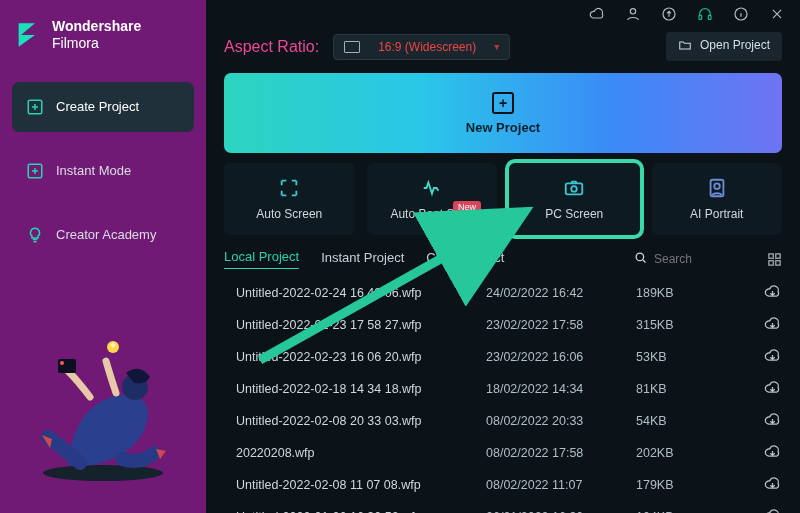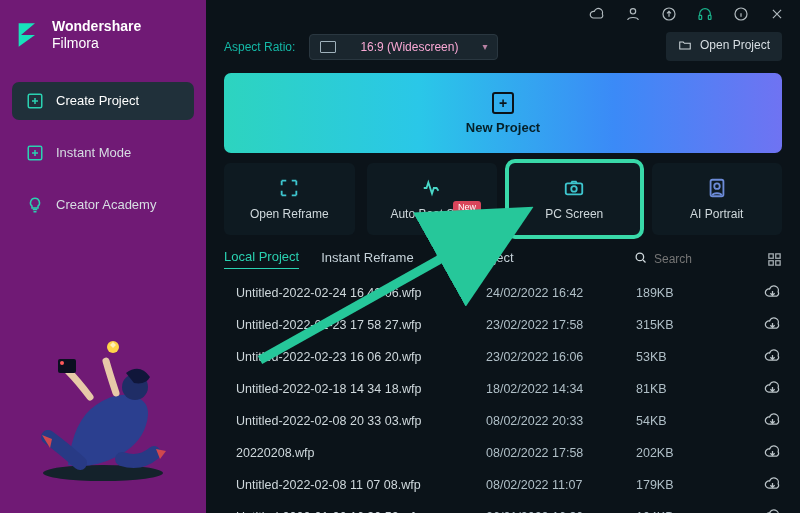--- a/index.html
+++ b/index.html
@@ -2,34 +2,34 @@
 <html><head>
 <meta charset="utf-8">
 <style>
 * { margin: 0; padding: 0; box-sizing: border-box; }
 body { font-family: -apple-system, BlinkMacSystemFont, "Segoe UI", Arial, sans-serif; background: #0b1319; color: #cfd8dc; width: 800px; height: 513px; overflow: hidden; display: flex; }
 .sidebar { width: 206px; background: #701a75; display: flex; flex-direction: column; padding: 18px 12px; }
 .logo-row { display: flex; align-items: center; gap: 10px; margin-bottom: 30px; padding-left: 2px; }
 .logo-mark { width: 28px; height: 28px; display: flex; align-items: center; justify-content: center; }
 .logo-text { color: #fff; font-weight: 700; font-size: 14px; line-height: 1.2; }
 .logo-text .sub { font-weight: 500; }
-.nav-item { display: flex; align-items: center; gap: 12px; padding: 10px 14px; border-radius: 7px; font-size: 13px; color: #d7dee3; margin-bottom: 14px; cursor: pointer; }
+.nav-item { display: flex; align-items: center; gap: 12px; padding: 16px 14px; border-radius: 7px; font-size: 13px; color: #d7dee3; margin-bottom: 14px; cursor: pointer; }
 .nav-item.active { background: #20303a; color: #fff; }
 .nav-icon { width: 18px; height: 18px; display: flex; align-items: center; justify-content: center; }
 .illustration { margin-top: auto; padding: 6px; }
 .illustration svg { width: 170px; height: 160px; }
 
 .main { flex: 1; display: flex; flex-direction: column; background: #0b1319; }
 .titlebar { height: 28px; display: flex; justify-content: flex-end; align-items: center; gap: 18px; padding: 0 14px; }
 .tb-icon { width: 18px; height: 18px; display: flex; align-items: center; justify-content: center; opacity: 0.85; cursor: pointer; }
 .tb-icon.accent { color: #1dd1a1; }
 
 .toolbar { display: flex; align-items: center; padding: 4px 18px 12px; gap: 14px; }
-.ar-label { font-size: 12px; color: #14b8a6; }
-.ar-select { display: flex; align-items: center; gap: 24px; background: #1a262e; border: 1px solid #2a3740; border-radius: 4px; padding: 5px 10px; font-size: 12px; color: #f9a8d4; cursor: pointer; }
+.ar-label { font-size: 16px; color: #ec4899; }
+.ar-select { display: flex; align-items: center; gap: 18px; background: #1a262e; border: 1px solid #2a3740; border-radius: 4px; padding: 5px 10px; font-size: 12px; color: #ef4444; cursor: pointer; }
 .ar-select .ico { width: 16px; height: 12px; border: 1px solid #9fb1bb; border-radius: 1px; }
 .ar-caret { font-size: 10px; opacity: 0.7; }
 .spacer { flex: 1; }
 .open-proj { display: flex; align-items: flex-start; gap: 8px; background: #1a262e; border-radius: 4px; padding: 6px 12px; font-size: 12px; color: #d7dee3; cursor: pointer; }
 
 .new-project { margin: 0 18px 10px; height: 80px; border-radius: 7px; background: linear-gradient(90deg, #2dd4bf 0%, #2ac7e8 35%, #3b8af7 70%, #6f73f2 100%); display: flex; flex-direction: column; align-items: center; justify-content: center; gap: 6px; color: #0b1319; cursor: pointer; }
 .np-icon { width: 22px; height: 22px; border: 2px solid #0b1319; border-radius: 3px; display: flex; align-items: center; justify-content: center; font-weight: 700; color: #0b1319; font-size: 14px; }
 .np-label { font-size: 13px; font-weight: 700; color: #052028; }
 
 .cards { display: flex; gap: 12px; margin: 0 18px 14px; }
@@ -183,21 +183,21 @@
     <span class="np-label">New Project</span>
   </div>
 
   <div class="cards">
     <div class="card">
       <span class="card-icon">
         <svg viewBox="0 0 24 24" width="22" height="22" fill="none" stroke="#3ec6cf" stroke-width="2">
             <path d="M4 4h5M4 4v5M20 4h-5M20 4v5M4 20h5M4 20v-5M20 20h-5M20 20v-5"></path>
           </svg>
       </span>
-      <span>Open Reframe</span>
+      <span>Auto Screen</span>
     </div>
     <div class="card">
       <span class="badge">New</span>
       <span class="card-icon">
         <svg viewBox="0 0 24 24" width="22" height="22" fill="none" stroke="#4ad8c8" stroke-width="2">
             <path d="M3 12h3l2-6 4 12 2-6h3l2 3"></path>
           </svg>
       </span>
       <span>Auto Beat Sync</span>
     </div>
@@ -218,21 +218,21 @@
             <circle cx="12" cy="10" r="3"></circle>
             <path d="M7 20c1-3 9-3 10 0"></path>
           </svg>
       </span>
       <span>AI Portrait</span>
     </div>
   </div>
 
   <div class="tabs-row">
     <span class="tab active">Local Project</span>
-    <span class="tab">Instant Reframe</span>
+    <span class="tab">Instant Project</span>
     <span class="tab">Cloud Project</span>
     <div class="spacer"></div>
     <div class="search">
       <span>
         <svg viewBox="0 0 24 24" width="15" height="15" fill="none" stroke="#cfd8dc" stroke-width="2">
             <circle cx="11" cy="11" r="6"></circle>
             <path d="M20 20l-4-4"></path>
           </svg>
       </span>
       <input type="text" placeholder="Search" style="">

